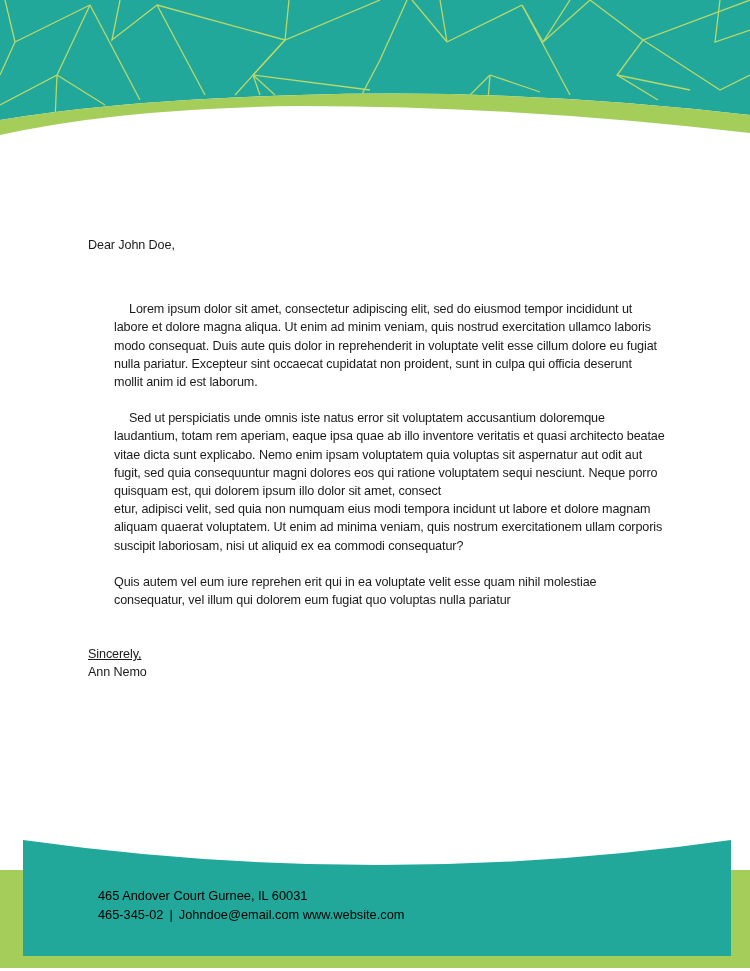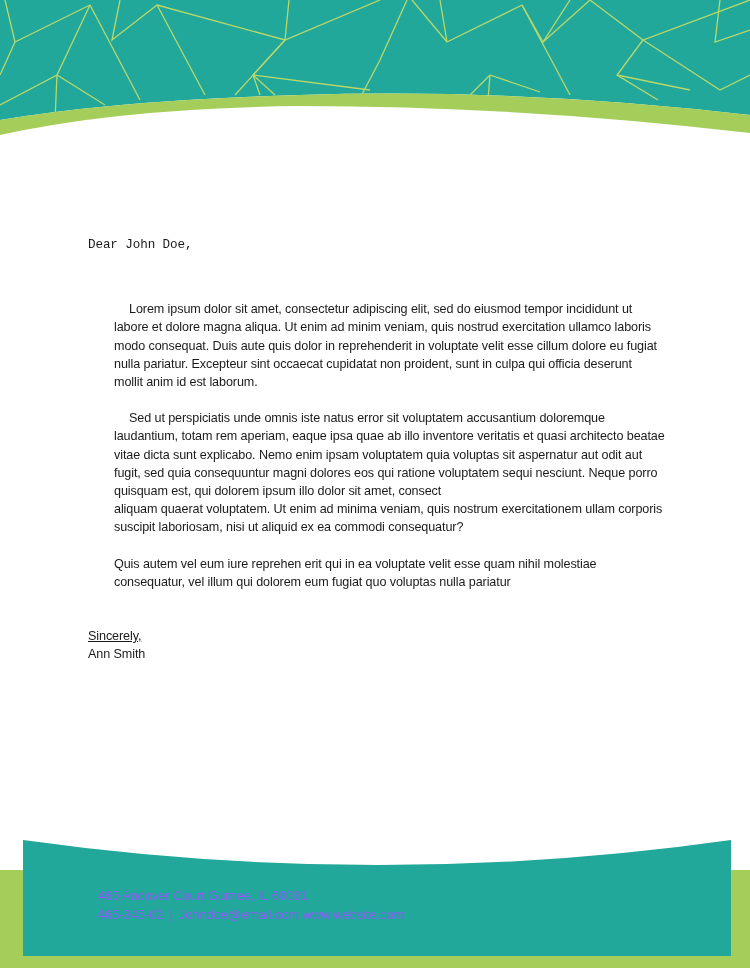--- a/index.html
+++ b/index.html
@@ -3,28 +3,28 @@
 <meta charset="utf-8">
 <style>
   html, body { margin: 0; padding: 0; background: #ffffff; }
   body { width: 750px; height: 971px; position: relative; overflow: hidden;
          font-family: "Liberation Sans", sans-serif; color: #1a1a1a; }
   .header { position: absolute; left: 0; top: 0; width: 750px; height: 150px; }
   .header svg { display: block; }
   .letter { position: absolute; left: 88px; top: 236px; width: 580px;
             font-size: 12.6px; line-height: 18.2px; letter-spacing: -0.1px; }
   .letter p { margin: 0; }
-  .salutation { margin-bottom: 46px !important; font-family: Liberation Mono, monospace; }
+  .salutation { margin-bottom: 46px !important; }
   .para { margin-bottom: 18px !important; }
   .para .line { display: block; margin-left: 26px; }
   .indent { padding-left: 15px; }
   .closing { margin-top: 36px !important; text-decoration: underline; }
   .footer { position: absolute; left: 0; top: 820px; width: 750px; height: 151px; }
   .footer svg { display: block; position: absolute; left: 0; top: 0; }
-  .contact { position: absolute; left: 98px; top: 886px; color: #8b5cf6;
+  .contact { position: absolute; left: 98px; top: 886px; color: #000000;
              font-size: 12.8px; line-height: 19px; }
   .contact .sep { padding: 0 6px; }
 </style>
 </head>
 <body>
 
 <div class="header">
   <svg width="750" height="150" viewBox="0 0 750 150">
     <defs>
       <clipPath id="hclip">
@@ -76,31 +76,32 @@
     <span class="line">nulla pariatur. Excepteur sint occaecat cupidatat non proident, sunt in culpa qui officia deserunt</span>
     <span class="line">mollit anim id est laborum.</span>
   </p>
 
   <p class="para">
     <span class="line indent">Sed ut perspiciatis unde omnis iste natus error sit voluptatem accusantium doloremque</span>
     <span class="line">laudantium, totam rem aperiam, eaque ipsa quae ab illo inventore veritatis et quasi architecto beatae</span>
     <span class="line">vitae dicta sunt explicabo. Nemo enim ipsam voluptatem quia voluptas sit aspernatur aut odit aut</span>
     <span class="line">fugit, sed quia consequuntur magni dolores eos qui ratione voluptatem sequi nesciunt. Neque porro</span>
     <span class="line">quisquam est, qui dolorem ipsum illo dolor sit amet, consect</span>
+    <span class="line">etur, adipisci velit, sed quia non numquam eius modi tempora incidunt ut labore et dolore magnam</span>
     <span class="line">aliquam quaerat voluptatem. Ut enim ad minima veniam, quis nostrum exercitationem ullam corporis</span>
     <span class="line">suscipit laboriosam, nisi ut aliquid ex ea commodi consequatur?</span>
   </p>
 
   <p class="para">
     <span class="line">Quis autem vel eum iure reprehen erit qui in ea voluptate velit esse quam nihil molestiae</span>
     <span class="line">consequatur, vel illum qui dolorem eum fugiat quo voluptas nulla pariatur</span>
   </p>
 
   <p class="closing">Sincerely,</p>
-  <p>Ann Smith</p>
+  <p>Ann Nemo</p>
 </div>
 
 <div class="footer">
   <svg width="750" height="151" viewBox="0 0 750 151">
     <rect x="0" y="50" width="750" height="98" fill="#a4cd5a"></rect>
     <path d="M23 20 Q380 70 731 20 V136 H23 Z" fill="#21a89a"></path>
   </svg>
 </div>
 <div class="contact">
   <div>465 Andover Court Gurnee, IL 60031</div>

